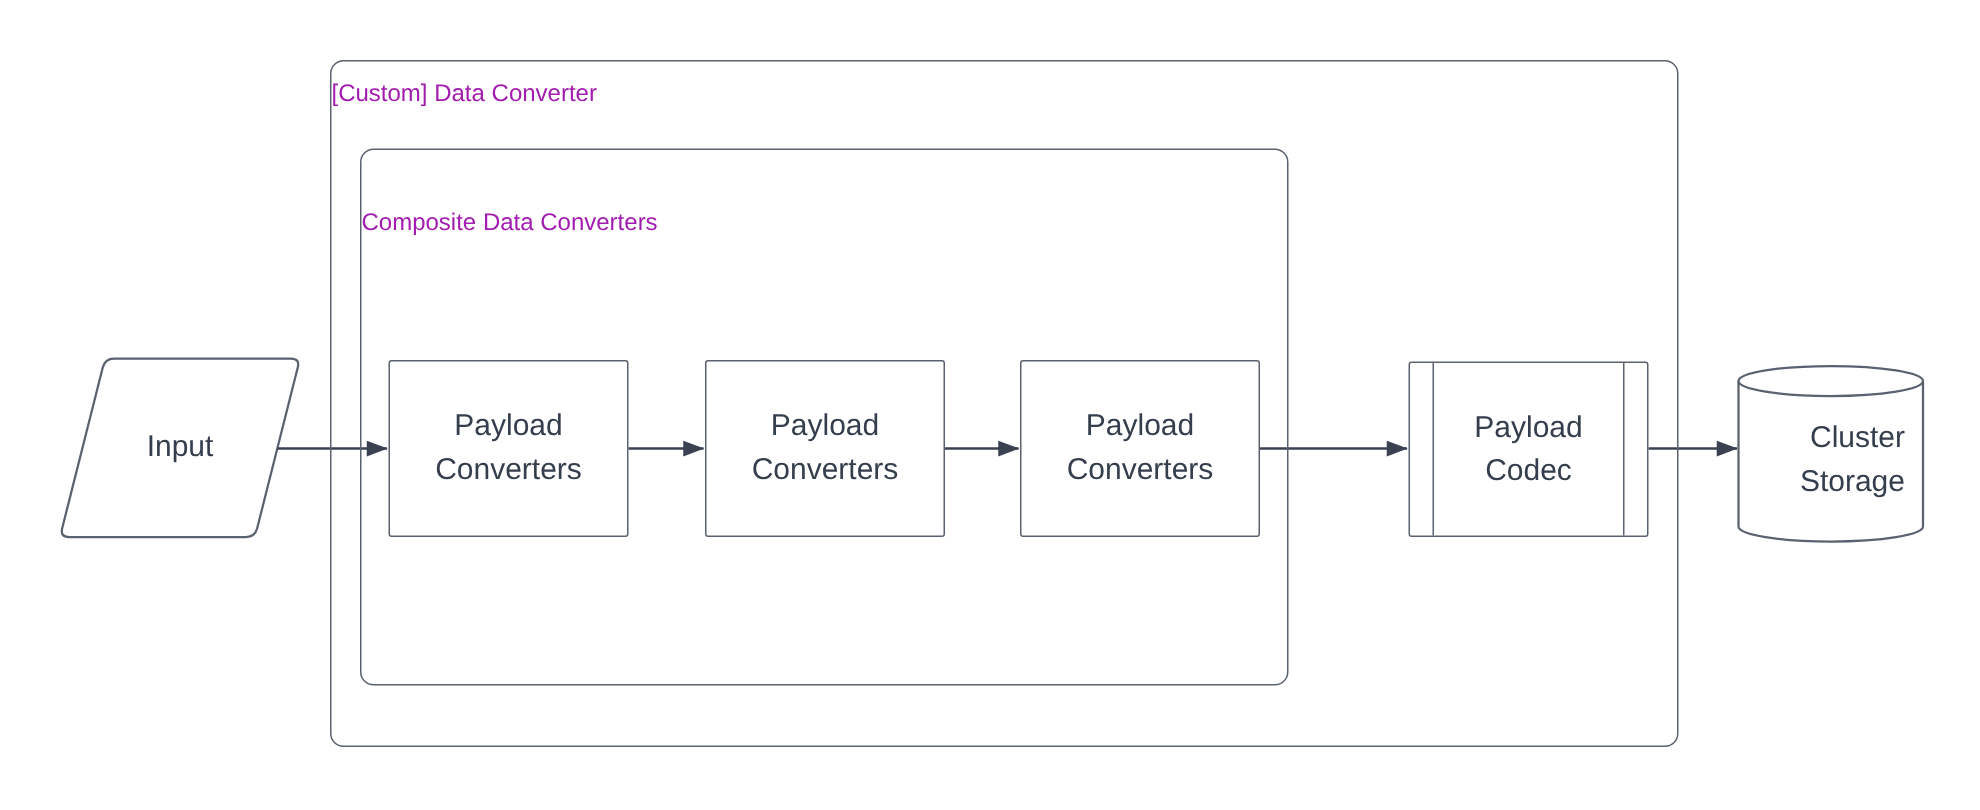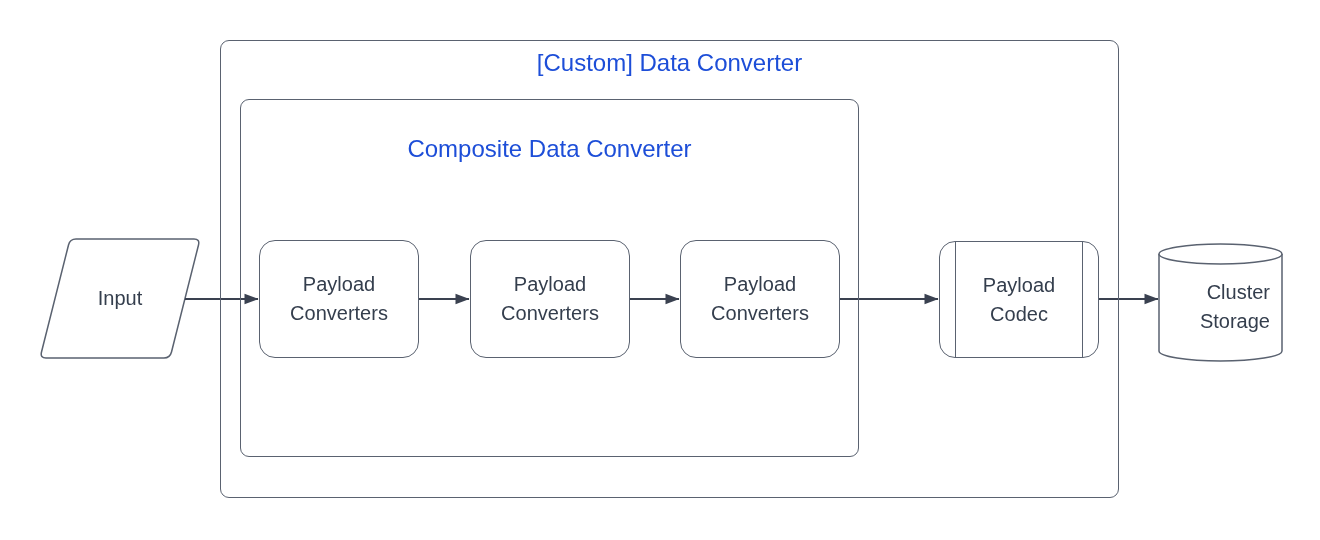--- a/index.html
+++ b/index.html
@@ -21,32 +21,32 @@
     position: absolute;
     box-sizing: border-box;
     border: 1.5px solid #5a markdown6270;
     border: 1.5px solid #5a6270;
     border-radius: 9px;
     background: transparent;
   }
   .outer-box { left: 220px; top: 40px; width: 899px; height: 458px; }
   .inner-box { left: 240px; top: 99px; width: 619px; height: 358px; }
   .group-title {
-    text-align: center;
-    font-size: 24px;
+    text-align: left;
+    font-size: 16px;
     line-height: 24px;
-    color: #1d4ed8;
+    color: #a21caf;
   }
   .outer-title { padding-top: 10px; }
   .inner-title { padding-top: 37px; }
   .node {
     position: absolute;
     box-sizing: border-box;
     border: 1.5px solid #5a6270;
-    border-radius: 16px;
+    border-radius: 2px;
     background: #ffffff;
     display: flex;
     align-items: center;
     justify-content: center;
     text-align: center;
     font-size: 20px;
     line-height: 29px;
   }
   .node-1 { left: 259px; top: 240px; width: 160px; height: 118px; padding: 0 22px; }
   .node-2 { left: 470px; top: 240px; width: 160px; height: 118px; padding: 0 22px; }
@@ -95,21 +95,21 @@
     <line x1="630" y1="299" x2="679" y2="299" stroke="#3a4150" stroke-width="1.8" marker-end="url(#arrowhead)"></line>
     <line x1="840" y1="299" x2="938" y2="299" stroke="#3a4150" stroke-width="1.8" marker-end="url(#arrowhead)"></line>
     <line x1="1099" y1="299" x2="1158" y2="299" stroke="#3a4150" stroke-width="1.8" marker-end="url(#arrowhead)"></line>
   </svg>
 
   <div class="group-box outer-box">
     <div class="group-title outer-title">[Custom] Data Converter</div>
   </div>
 
   <div class="group-box inner-box">
-    <div class="group-title inner-title">Composite Data Converter</div>
+    <div class="group-title inner-title">Composite Data Converters</div>
   </div>
 
   <div class="node node-1">Payload Converters</div>
   <div class="node node-2">Payload Converters</div>
   <div class="node node-3">Payload Converters</div>
 
   <div class="node node-codec">
     <div class="codec-band codec-band-left"></div>
     <span>Payload Codec</span>
     <div class="codec-band codec-band-right"></div>

